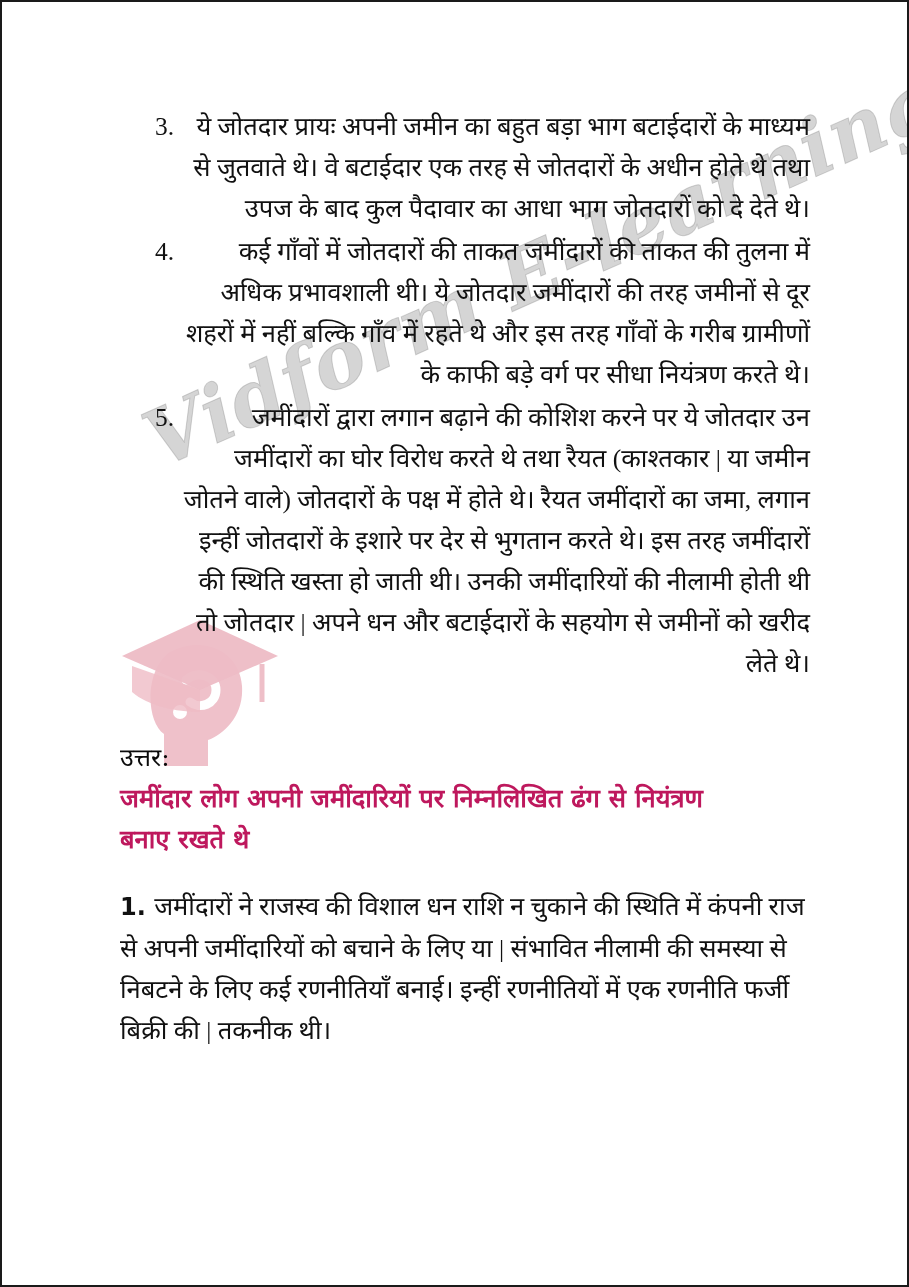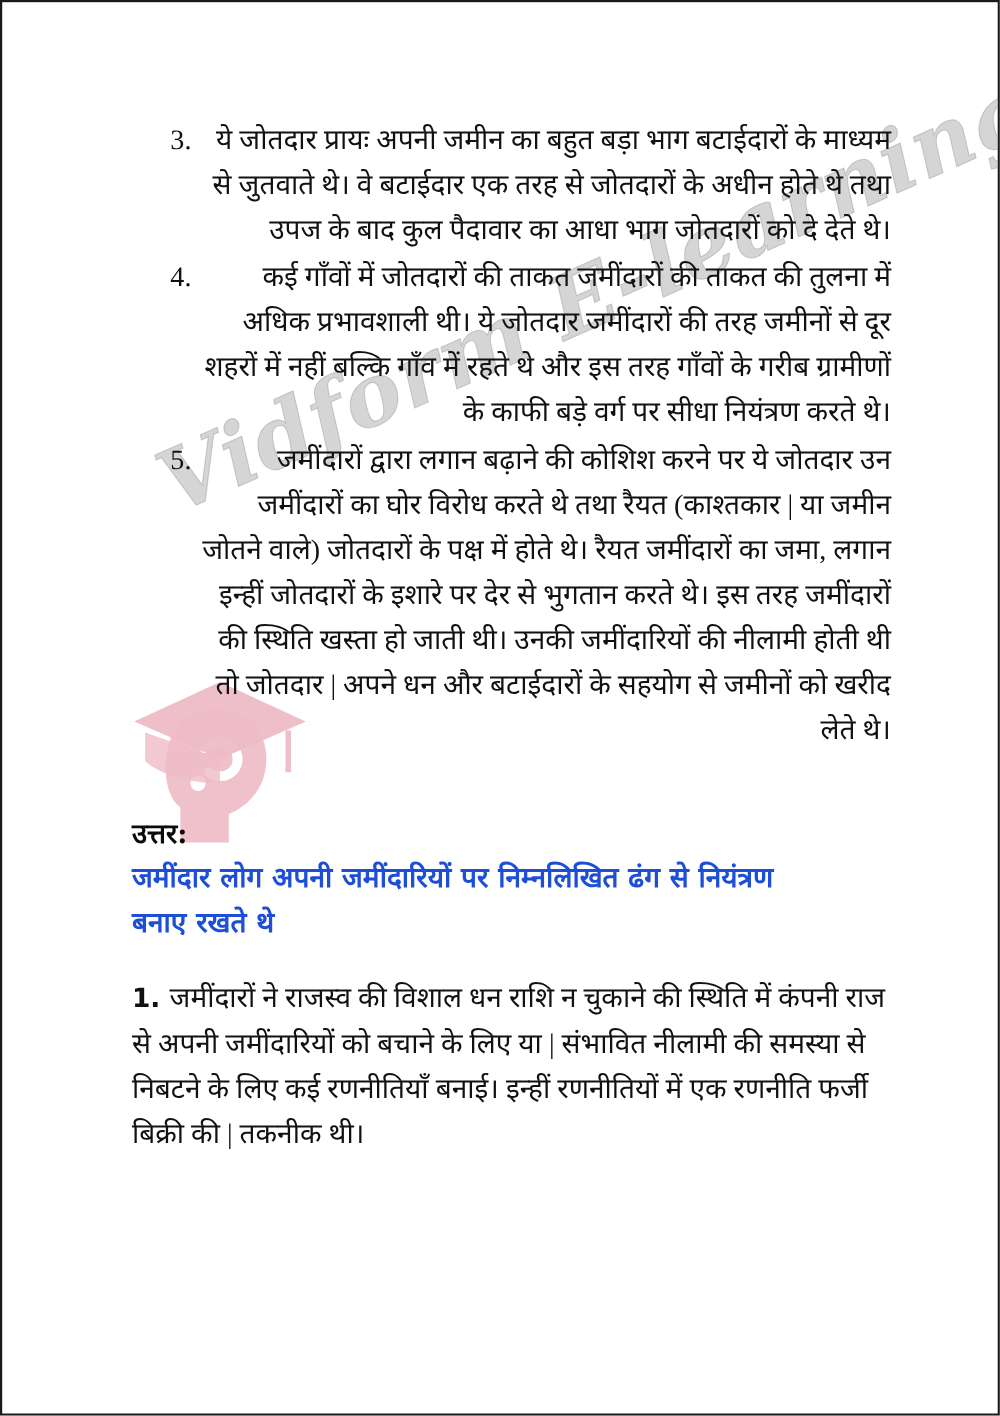--- a/index.html
+++ b/index.html
@@ -102,32 +102,32 @@
     line-height: 40px;
     color: #0b0b0b;
     font-family: "DejaVu Serif", "Liberation Serif", serif;
   }
   .q-body {
     font-size: 25.5px;
     line-height: 41px;
     color: #111111;
   }
   .a-label {
-    font-weight: 700;
+    font-weight: 400;
     font-size: 25px;
     line-height: 40px;
     color: #0b0b0b;
     font-family: "DejaVu Serif", "Liberation Serif", serif;
   }
   .a-heading {
     font-family: "DejaVu Sans", "Liberation Sans", sans-serif;
     font-weight: 700;
     font-size: 25.5px;
     line-height: 41px;
-    color: #1d4ed8;
+    color: #be185d;
     max-width: 640px;
   }
 
   .num-para {
     font-size: 25.5px;
     line-height: 41px;
     color: #111111;
   }
   .num-para .strong-num {
     font-family: "DejaVu Sans", "Liberation Sans", sans-serif;

